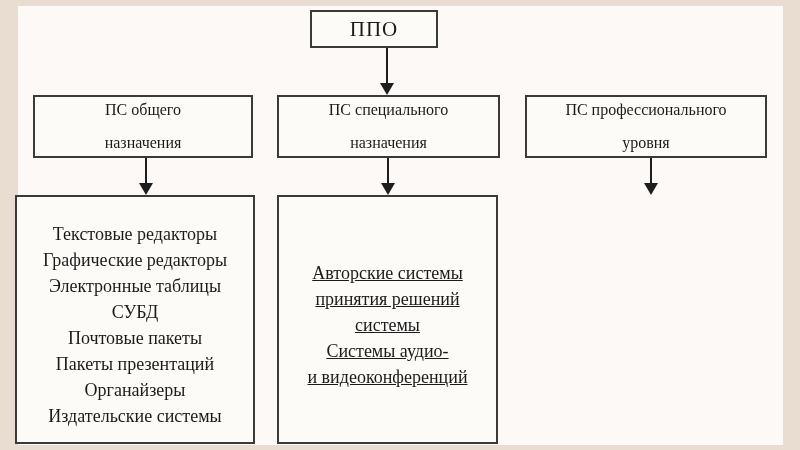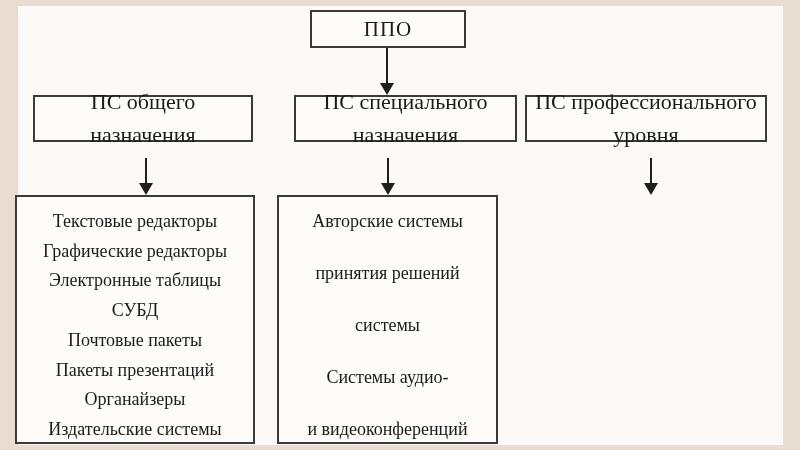--- a/index.html
+++ b/index.html
@@ -26,42 +26,42 @@
     background: #fdfbf8;
     box-sizing: border-box;
     display: flex;
     flex-direction: column;
     align-items: center;
     justify-content: center;
     text-align: center;
   }
   .root-box {
     left: 310px; top: 10px;
-    width: 156px; height: 38px;
+    width: 128px; height: 38px;
     font-size: 21px;
     letter-spacing: 1px;
   }
   .header-box {
-    top: 95px; height: 47px;
-    font-size: 22px;
+    top: 95px; height: 63px;
+    font-size: 16px;
     line-height: 26px;
     gap: 7px;
   }
   .header-box.col0 { left: 33px;  width: 220px; }
-  .header-box.col1 { left: 294px; width: 223px; justify-content: center; }
+  .header-box.col1 { left: 277px; width: 223px; justify-content: center; }
   .header-box.col2 { left: 525px; width: 242px; }
   .list-box {
     top: 195px; height: 249px;
     font-size: 18px;
     line-height: 26px;
-    justify-content: space-between;
+    justify-content: center;
     padding-top: 11px;
   }
   .list-box.col0 { left: 15px;  width: 240px; }
-  .list-box.col1 { left: 277px; width: 221px; }
+  .list-box.col1 { left: 277px; width: 221px; text-decoration: underline; }
   .list-box.col2 { left: 533px; width: 244px; }
   .line { display: block; white-space: nowrap; }
   .arrow { position: absolute; }
   .arrow .shaft {
     position: absolute;
     left: -1px; top: 0;
     width: 2px;
     background: #1e1e1e;
   }
   .arrow .head {

